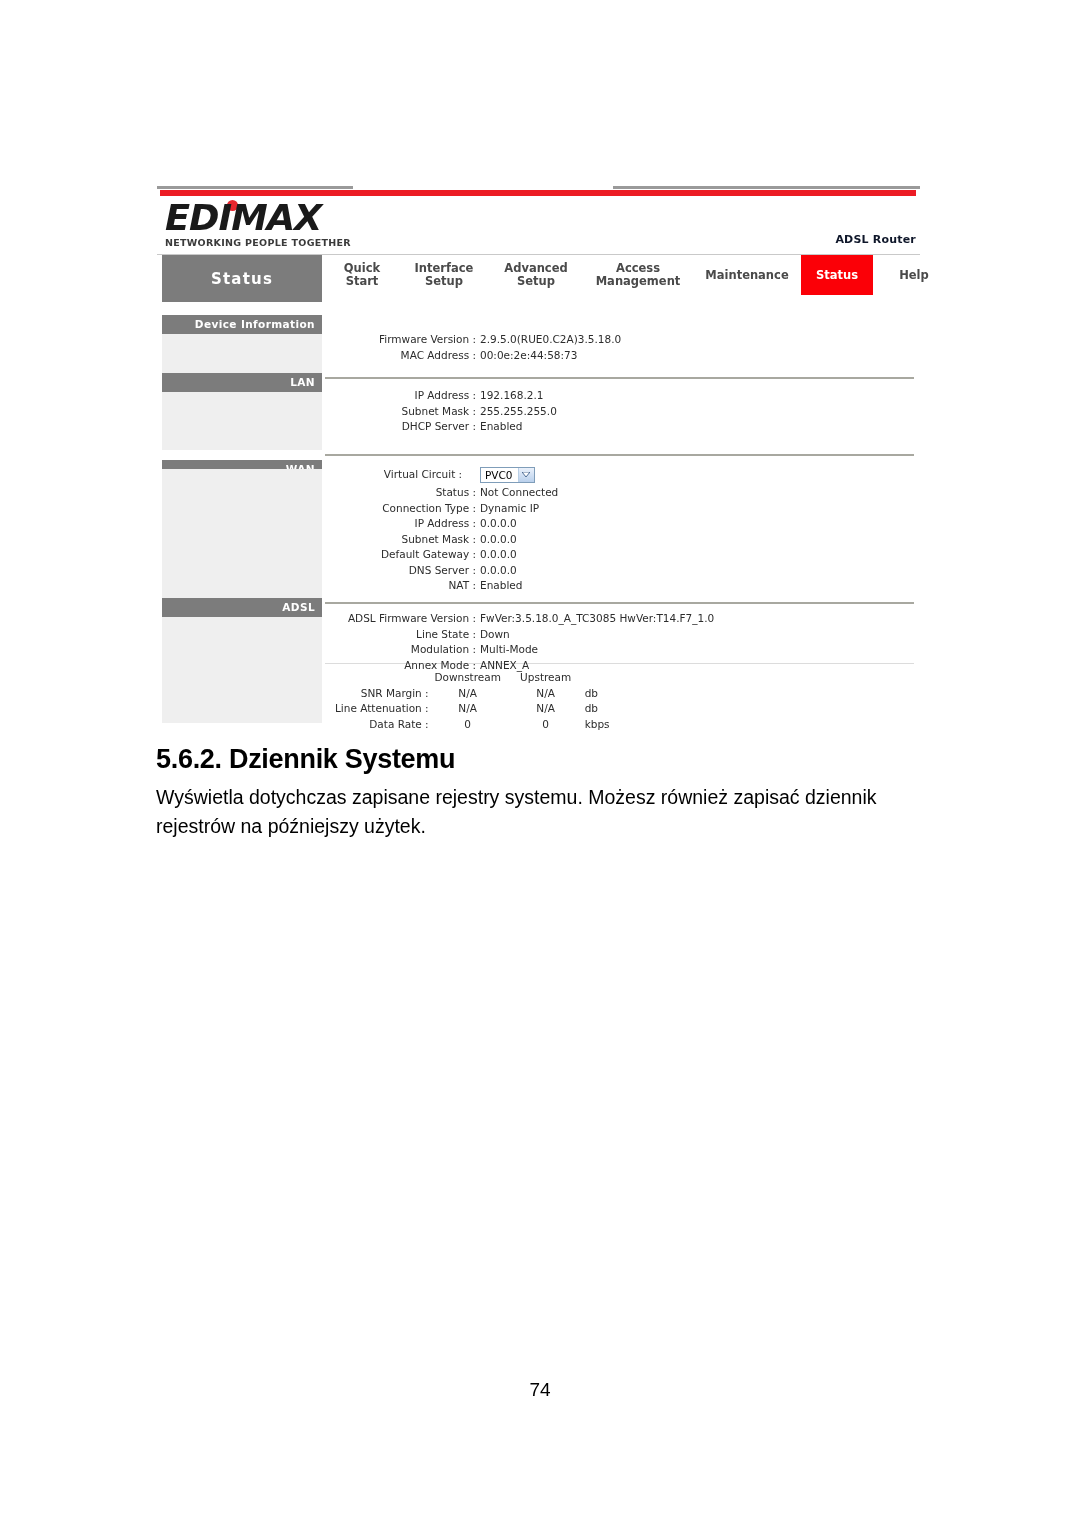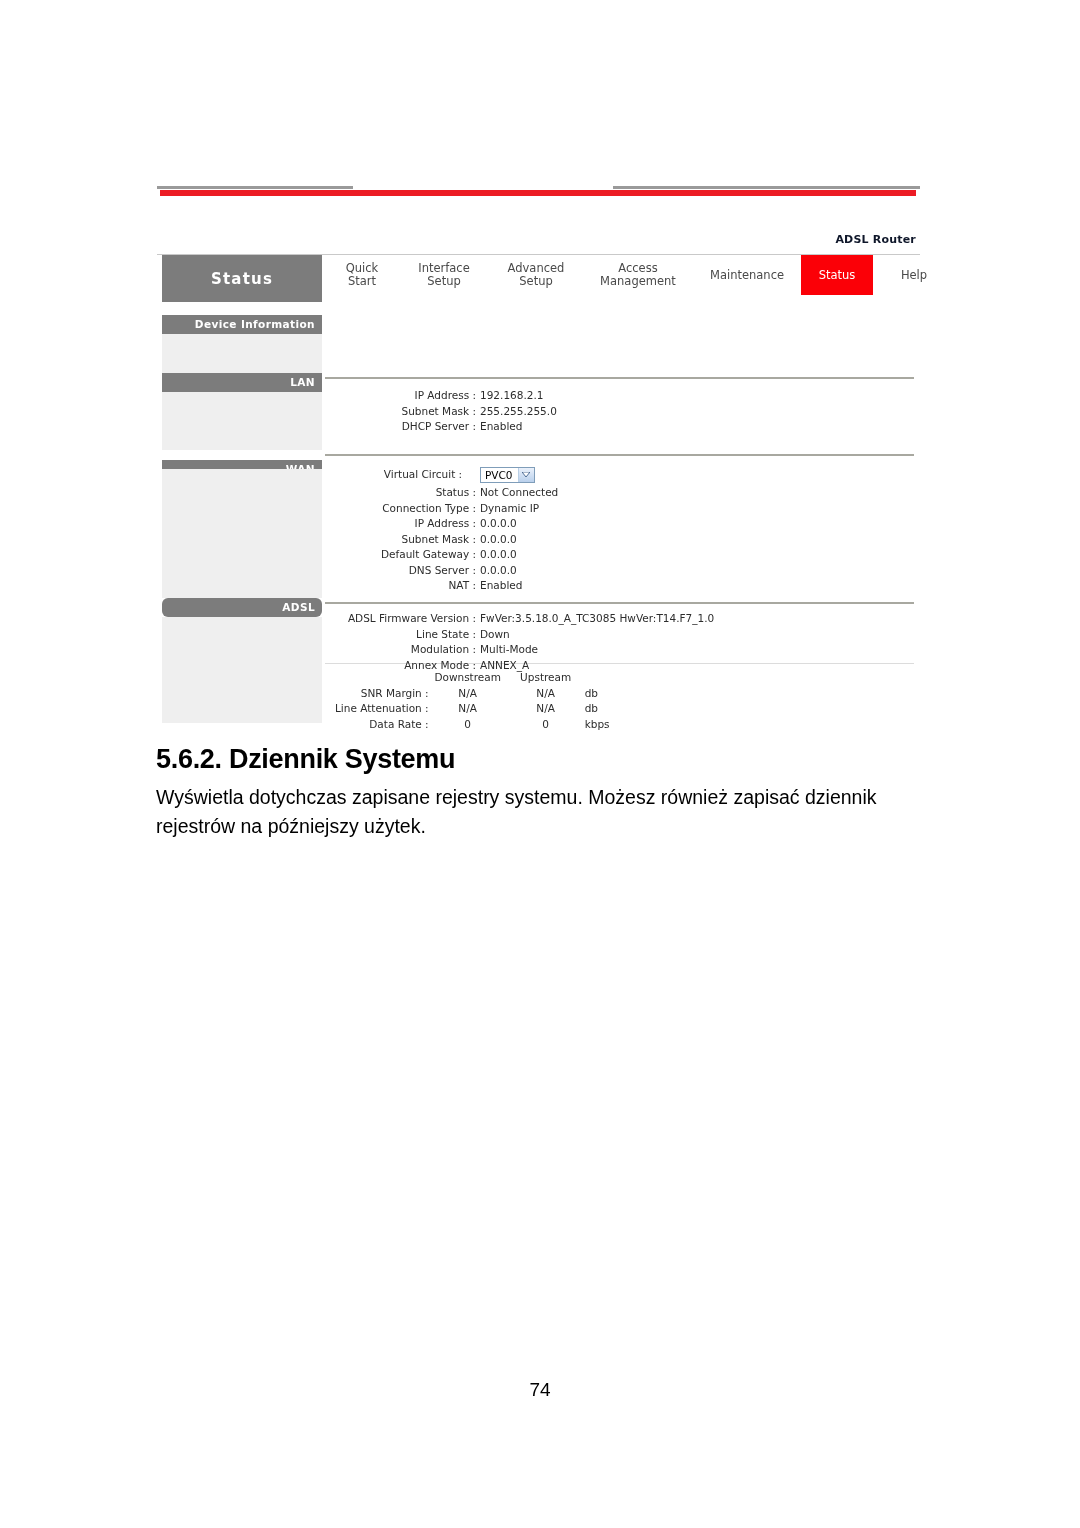--- a/index.html
+++ b/index.html
@@ -140,21 +140,21 @@
     align-items: stretch;
   }
   .mtab {
     flex: 0 0 auto;
     display: flex;
     align-items: center;
     justify-content: center;
     text-align: center;
     font-family: "DejaVu Sans", sans-serif;
     font-size: 11.5px;
-    font-weight: normal;
+    font-weight: bold;
     color: #4a4a4a;
     line-height: 13px;
     padding: 0 6px;
     white-space: pre-line;
     background: #ffffff;
   }
   .mtab.active {
     background: #fb0007;
     color: #ffffff;
   }
@@ -336,20 +336,25 @@
 </head>
 <body>
 
 <div id="router-shot">
 
   <div class="top-gray-rule"></div>
   <div class="top-gray-rule2"></div>
   <div class="top-red-bar"></div>
 
   <div class="brand-row">
+    <div class="logo-wrap">
+      <div class="logo-dot"></div>
+      <div class="logo-word">EDIMAX</div>
+      <div class="logo-tag">NETWORKING PEOPLE TOGETHER</div>
+    </div>
     <div class="model-name">ADSL Router</div>
     <div class="brand-underline"></div>
   </div>
 
   <div class="nav-area">
     <div class="status-panel-title">Status</div>
 
     <div class="main-tabs">
       <div class="mtab w-quick">Quick
 Start</div>
@@ -370,28 +375,38 @@
 
     <div class="side-hdr" style="top:0px;">Device Information</div>
     <div class="side-fill" style="top:19px; height:39px;"></div>
 
     <div class="side-hdr" style="top:58px;">LAN</div>
     <div class="side-fill" style="top:77px; height:58px;"></div>
 
     <div class="side-hdr" style="top:125px;margin-top:20px;">WAN</div>
     <div class="side-fill" style="top:154px; height:129px;"></div>
 
-    <div class="side-hdr" style="top:283px;border-radius:6px;">ADSL</div>
+    <div class="side-hdr" style="top:283px;">ADSL</div>
     <div class="side-fill" style="top:302px; height:106px;"></div>
 
     <div class="sec-rule" style="top:62px;  width:589px;"></div>
     <div class="sec-rule" style="top:139px; width:589px;"></div>
     <div class="sec-rule" style="top:287px; width:589px;"></div>
     <div class="sec-rule thin" style="top:348px; width:589px;"></div>
 
+    <div class="kv-rows" style="left:213px; top:17px;">
+      <div class="kv">
+        <span class="k" style="width:106px;">Firmware Version :</span>
+        <span class="v">2.9.5.0(RUE0.C2A)3.5.18.0</span>
+      </div>
+      <div class="kv">
+        <span class="k" style="width:106px;">MAC Address :</span>
+        <span class="v">00:0e:2e:44:58:73</span>
+      </div>
+    </div>
 
     <div class="kv-rows" style="left:213px; top:73px;">
       <div class="kv">
         <span class="k" style="width:106px;">IP Address :</span>
         <span class="v">192.168.2.1</span>
       </div>
       <div class="kv">
         <span class="k" style="width:106px;">Subnet Mask :</span>
         <span class="v">255.255.255.0</span>
       </div>

